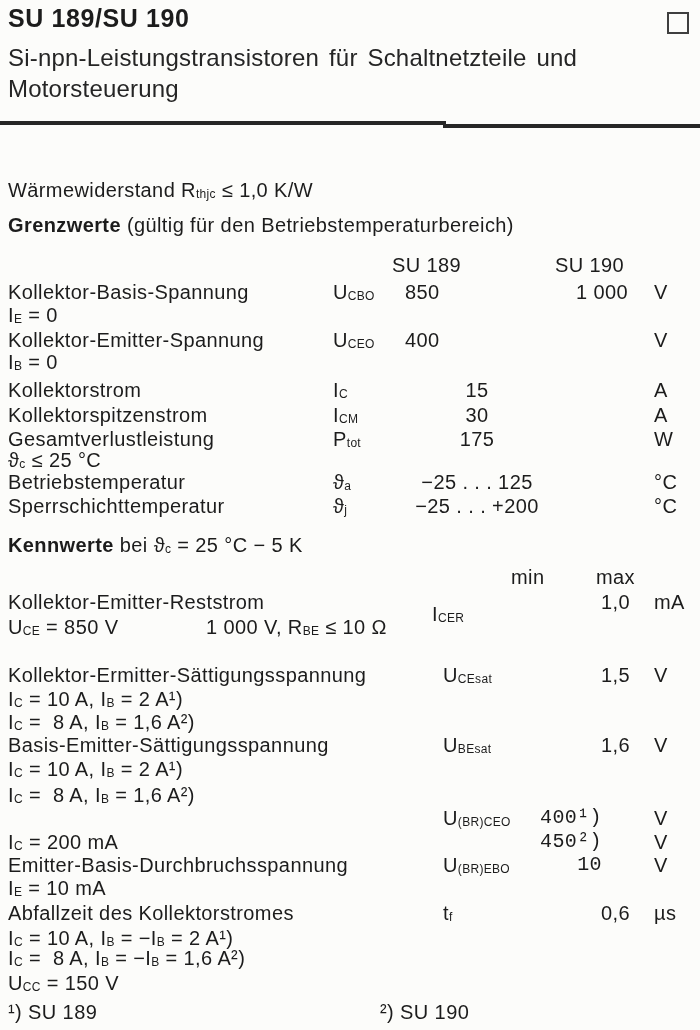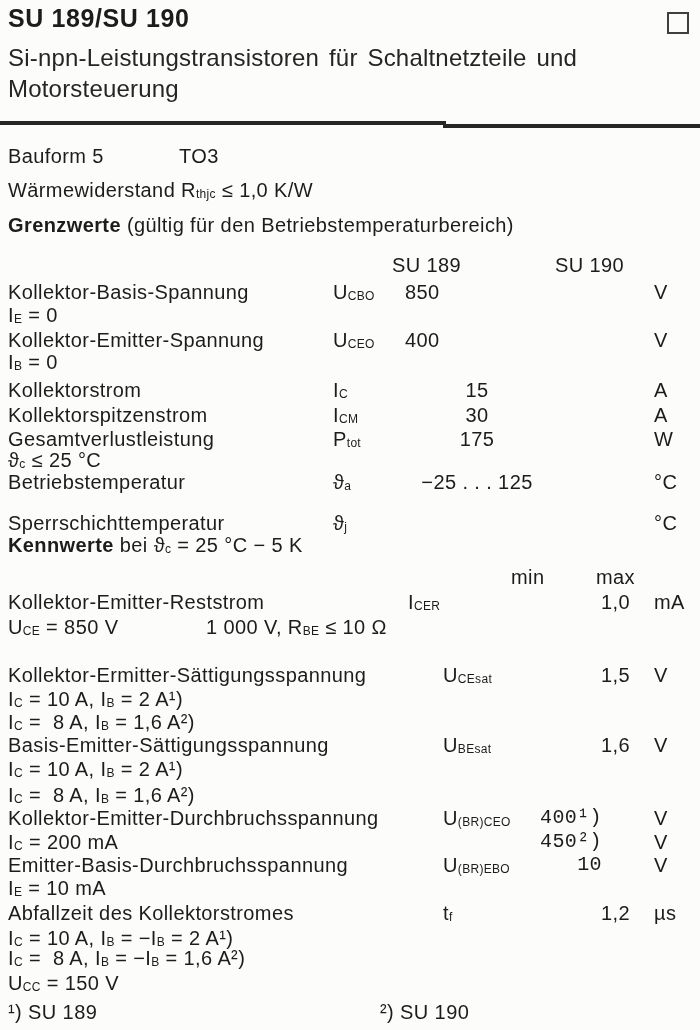--- a/index.html
+++ b/index.html
@@ -10,21 +10,21 @@
   }
   .line{position:absolute;left:0;width:100%;height:26px;}
   .t{position:absolute;top:0;font-size:20px;line-height:24px;letter-spacing:0.4px;white-space:pre;}
   .t sub{font-size:0.60em;vertical-align:-0.12em;letter-spacing:0.3px;}
   .bold{font-weight:bold;}
   .title{font-size:25px;font-weight:bold;letter-spacing:0.6px;line-height:28px;}
   .subtitle{font-size:24px;letter-spacing:0.2px;word-spacing:3px;line-height:28px;color:#252525;}
   .l{left:8px;text-align:center;}
   .sym1{left:333px;}
   .sym2{left:443px;}
-  .symcer{left:408px;}
+  .symcer{left:432px;margin-top:12px;}
   .v1{left:405px;}
   .vc{left:398px;width:158px;text-align:center;}
   .v2{left:468px;width:160px;text-align:right;}
   .vmin{left:480px;width:122px;text-align:right;font-family:Liberation Mono, monospace;}
   .vmax{left:560px;width:70px;text-align:right;}
   .unit{left:654px;}
   .colsu1{left:392px;}
   .colsu2{left:555px;}
   .colmin{left:511px;}
   .colmax{left:596px;text-align:center;}
@@ -47,41 +47,38 @@
   <div class="square"></div>
   <div class="line" style="top:44px;height:30px">
     <span class="t subtitle l">Si-npn-Leistungstransistoren für Schaltnetzteile und</span>
   </div>
   <div class="line" style="top:75px;height:30px">
     <span class="t subtitle l">Motorsteuerung</span>
   </div>
   <div class="rule rule-left"></div>
   <div class="rule rule-right"></div>
 
-  <div class="line" style="top:144px">
-    <span class="t l">Bauform 5</span>
-    <span class="t" style="left:179px">TO3</span>
-  </div>
   <div class="line" style="top:178px">
     <span class="t l">Wärmewiderstand R<sub>thjc</sub> ≤ 1,0 K/W</span>
   </div>
 
   <div class="line" style="top:213px">
     <span class="t l"><b class="bold">Grenzwerte</b><span> (gültig für den Betriebstemperaturbereich)</span></span>
   </div>
 
   <div class="line" style="top:253px">
     <span class="t colsu1">SU 189</span>
     <span class="t colsu2">SU 190</span>
   </div>
 
   <div class="line" style="top:280px">
     <span class="t l">Kollektor-Basis-Spannung</span>
     <span class="t sym1">U<sub>CBO</sub></span>
     <span class="t v1">850</span>
+    <span class="t v2">1 000</span>
     <span class="t unit">V</span>
   </div>
   <div class="line" style="top:303px">
     <span class="t l">I<sub>E</sub> = 0</span>
   </div>
 
   <div class="line" style="top:328px">
     <span class="t l">Kollektor-Emitter-Spannung</span>
     <span class="t sym1">U<sub>CEO</sub></span>
     <span class="t v1">400</span>
@@ -115,23 +112,24 @@
     <span class="t l">ϑ<sub>c</sub> ≤ 25 °C</span>
   </div>
 
   <div class="line" style="top:470px">
     <span class="t l">Betriebstemperatur</span>
     <span class="t sym1">ϑ<sub>a</sub></span>
     <span class="t vc">−25 . . . 125</span>
     <span class="t unit">°C</span>
   </div>
 
-  <div class="line" style="top:511px">
+  <div class="line" style="top:494px">
     <span class="t l">Sperrschichttemperatur</span>
     <span class="t sym1">ϑ<sub>j</sub></span>
+    <span class="t vc">−25 . . . +200</span>
     <span class="t unit">°C</span>
   </div>
 
   <div class="line" style="top:533px">
     <span class="t l"><b class="bold">Kennwerte</b><span> bei ϑ<sub>c</sub> = 25 °C − 5 K</span></span>
   </div>
 
   <div class="line" style="top:565px">
     <span class="t colmin">min</span>
     <span class="t colmax">max</span>
@@ -168,21 +166,20 @@
     <span class="t unit">V</span>
   </div>
   <div class="line" style="top:757px">
     <span class="t l">I<sub>C</sub> = 10 A, I<sub>B</sub> = 2 A¹)</span>
   </div>
   <div class="line" style="top:783px">
     <span class="t l">I<sub>C</sub> =  8 A, I<sub>B</sub> = 1,6 A²)</span>
   </div>
 
   <div class="line" style="top:806px">
-    <span class="t l">Kollektor-Emitter-Durchbruchsspannung</span>
     <span class="t sym2">U<sub>(BR)CEO</sub></span>
     <span class="t vmin">400¹)</span>
     <span class="t unit">V</span>
   </div>
   <div class="line" style="top:830px">
     <span class="t l">I<sub>C</sub> = 200 mA</span>
     <span class="t vmin">450²)</span>
     <span class="t unit">V</span>
   </div>
 
@@ -192,21 +189,21 @@
     <span class="t vmin">10</span>
     <span class="t unit">V</span>
   </div>
   <div class="line" style="top:876px">
     <span class="t l">I<sub>E</sub> = 10 mA</span>
   </div>
 
   <div class="line" style="top:901px">
     <span class="t l">Abfallzeit des Kollektorstromes</span>
     <span class="t sym2">t<sub>f</sub></span>
-    <span class="t vmax">1,2</span>
+    <span class="t vmax">0,6</span>
     <span class="t unit">µs</span>
   </div>
   <div class="line" style="top:926px">
     <span class="t l">I<sub>C</sub> = 10 A, I<sub>B</sub> = −I<sub>B</sub> = 2 A¹)</span>
   </div>
   <div class="line" style="top:946px">
     <span class="t l">I<sub>C</sub> =  8 A, I<sub>B</sub> = −I<sub>B</sub> = 1,6 A²)</span>
   </div>
   <div class="line" style="top:971px">
     <span class="t l">U<sub>CC</sub> = 150 V</span>

